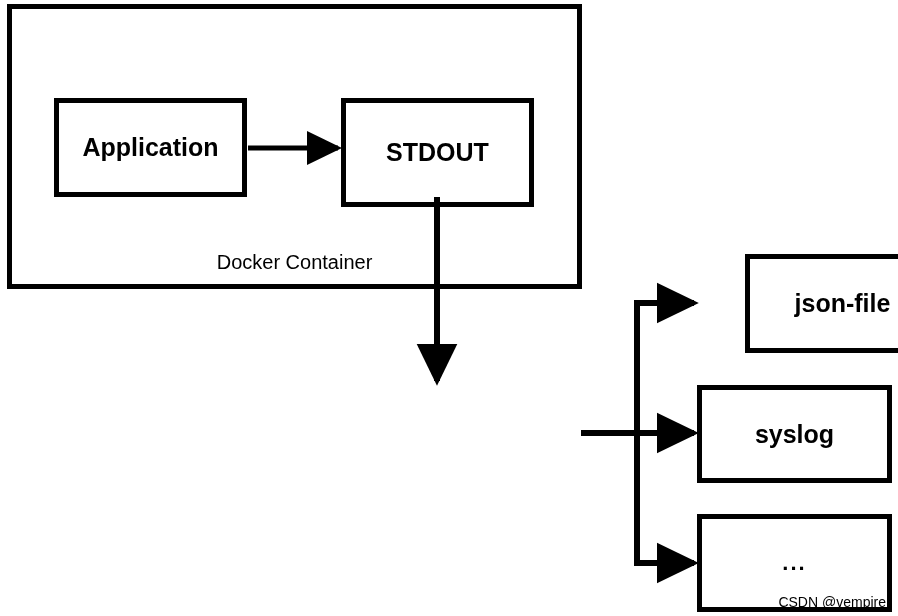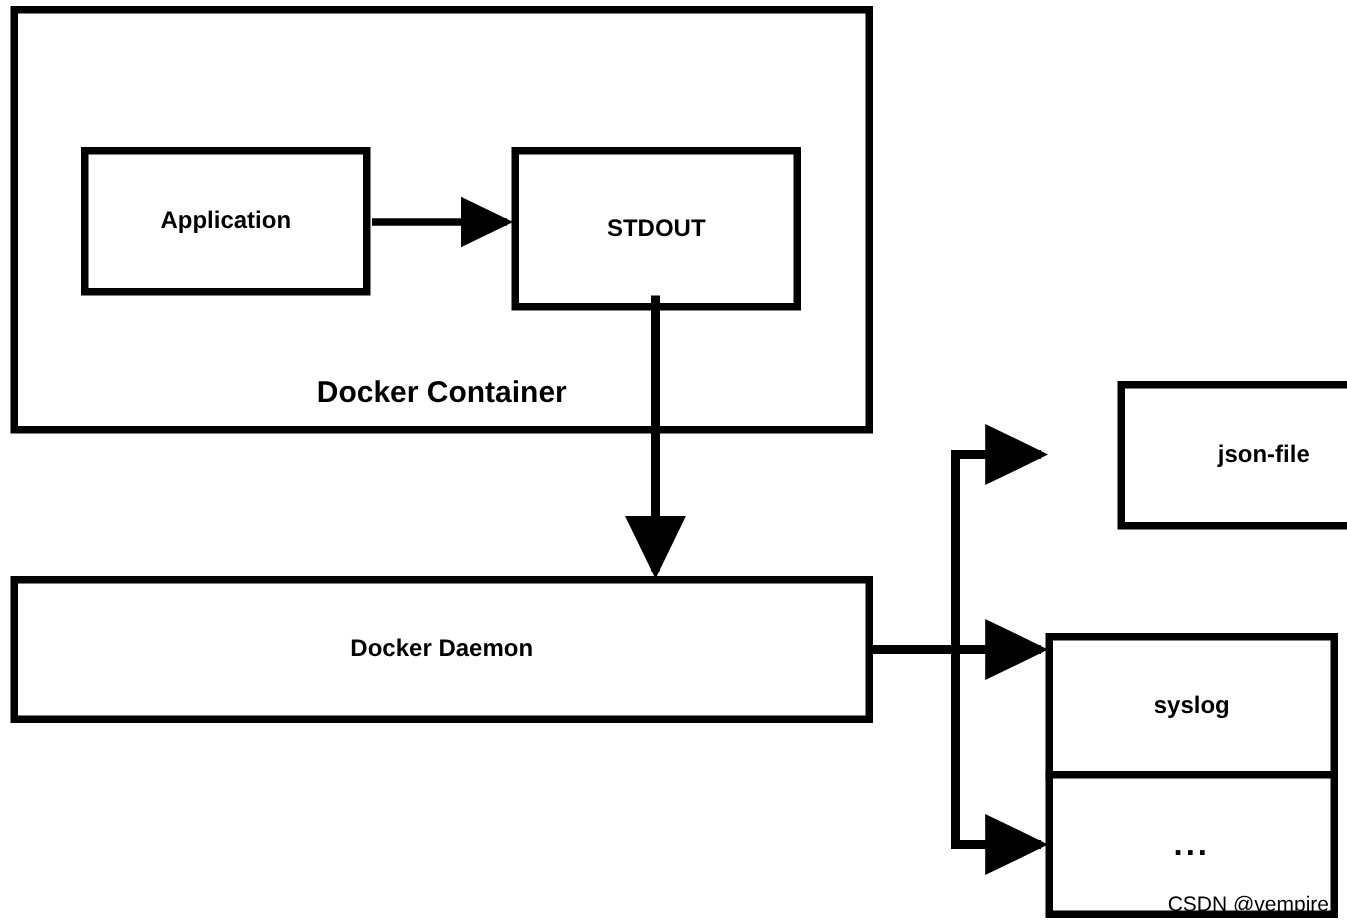--- a/index.html
+++ b/index.html
@@ -23,40 +23,40 @@
     box-sizing: border-box;
     border: 5px solid #000000;
     background: #ffffff;
     display: flex;
     align-items: center;
     justify-content: center;
   }
   .box-label {
     font-weight: bold;
     color: #000000;
-    font-size: 16px;
+    font-size: 25px;
     line-height: 1;
     letter-spacing: 0px;
     white-space: nowrap;
   }
   
   #docker-container-box {
     left: 7px;
     top: 4px;
     width: 575px;
     height: 285px;
     display: block;
   }
   #docker-container-label {
     position: absolute;
     left: 0;
     right: 0;
     bottom: 10px;
     text-align: center;
-    font-weight: bold;
+    font-weight: normal;
     font-size: 20px;
     color: #000000;
     white-space: nowrap;
   }
   #application-box {
     left: 54px;
     top: 98px;
     width: 193px;
     height: 99px;
   }
@@ -77,21 +77,20 @@
     top: 254px;
     width: 195px;
     height: 99px;
     margin-left: 48px;
   }
   #syslog-box {
     left: 697px;
     top: 385px;
     width: 195px;
     height: 98px;
-    margin-top: 37px;
   }
   #other-driver-box {
     left: 697px;
     top: 514px;
     width: 195px;
     height: 98px;
   }
   .ellipsis-label {
     font-weight: bold;
     font-size: 22px;
@@ -127,23 +126,20 @@
   </div>
 
   <div class="box" id="application-box">
     <span class="box-label">Application</span>
   </div>
 
   <div class="box" id="stdout-box">
     <span class="box-label">STDOUT</span>
   </div>
 
-  <div class="box" id="docker-daemon-box">
-    <span class="box-label">Docker Daemon</span>
-  </div>
 
   <div class="box" id="json-file-box">
     <span class="box-label">json-file</span>
   </div>
 
   <div class="box" id="syslog-box">
     <span class="box-label">syslog</span>
   </div>
 
   <div class="box" id="other-driver-box">

